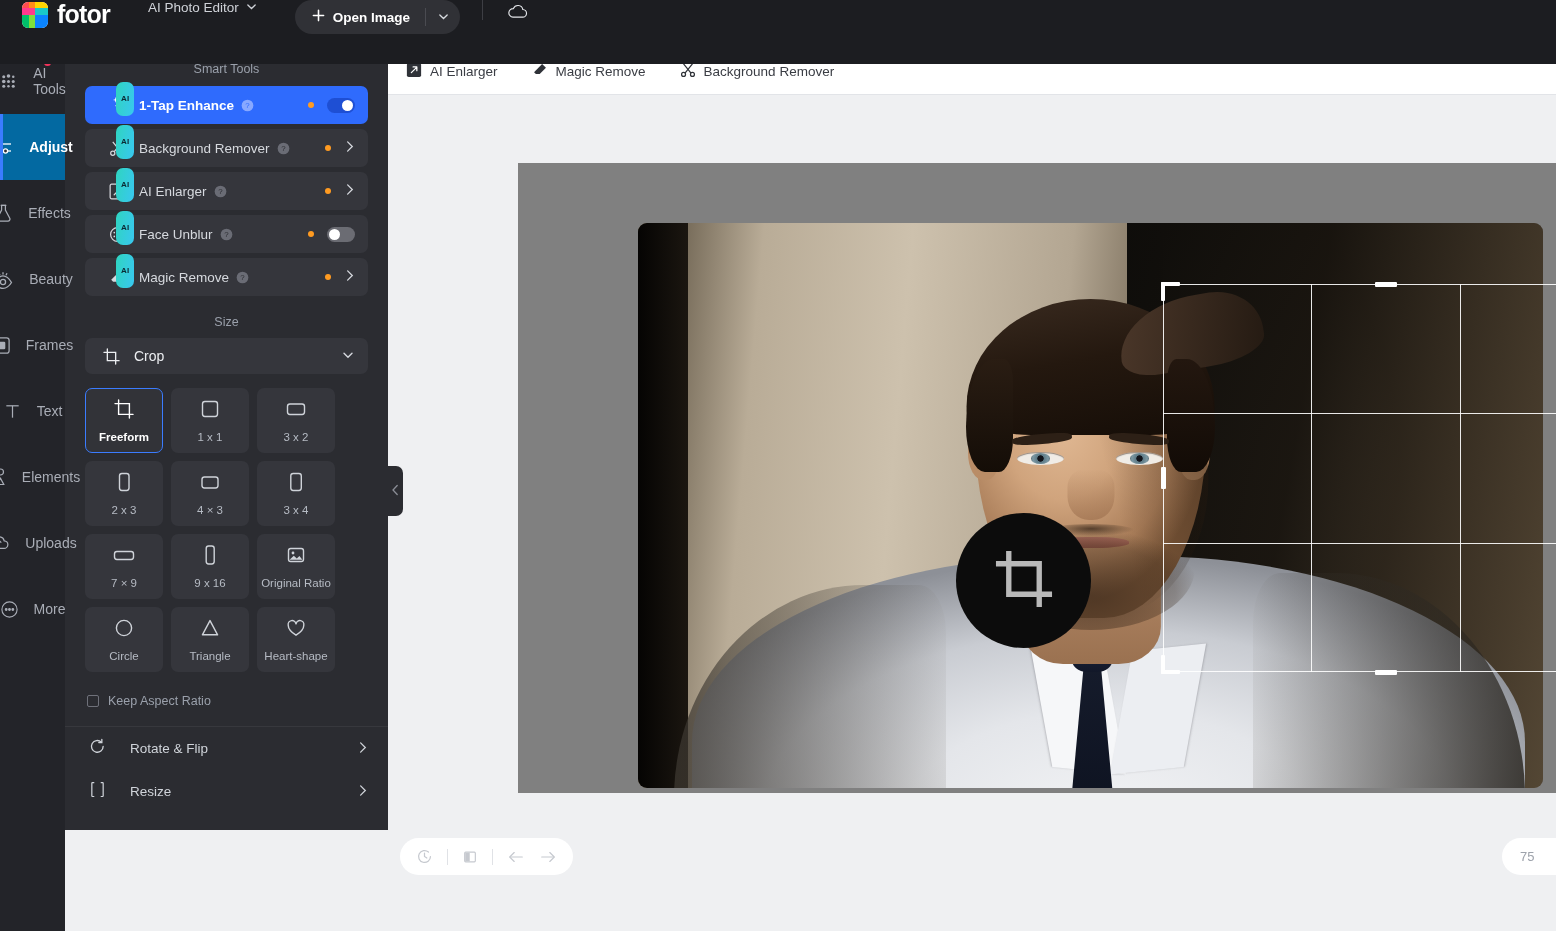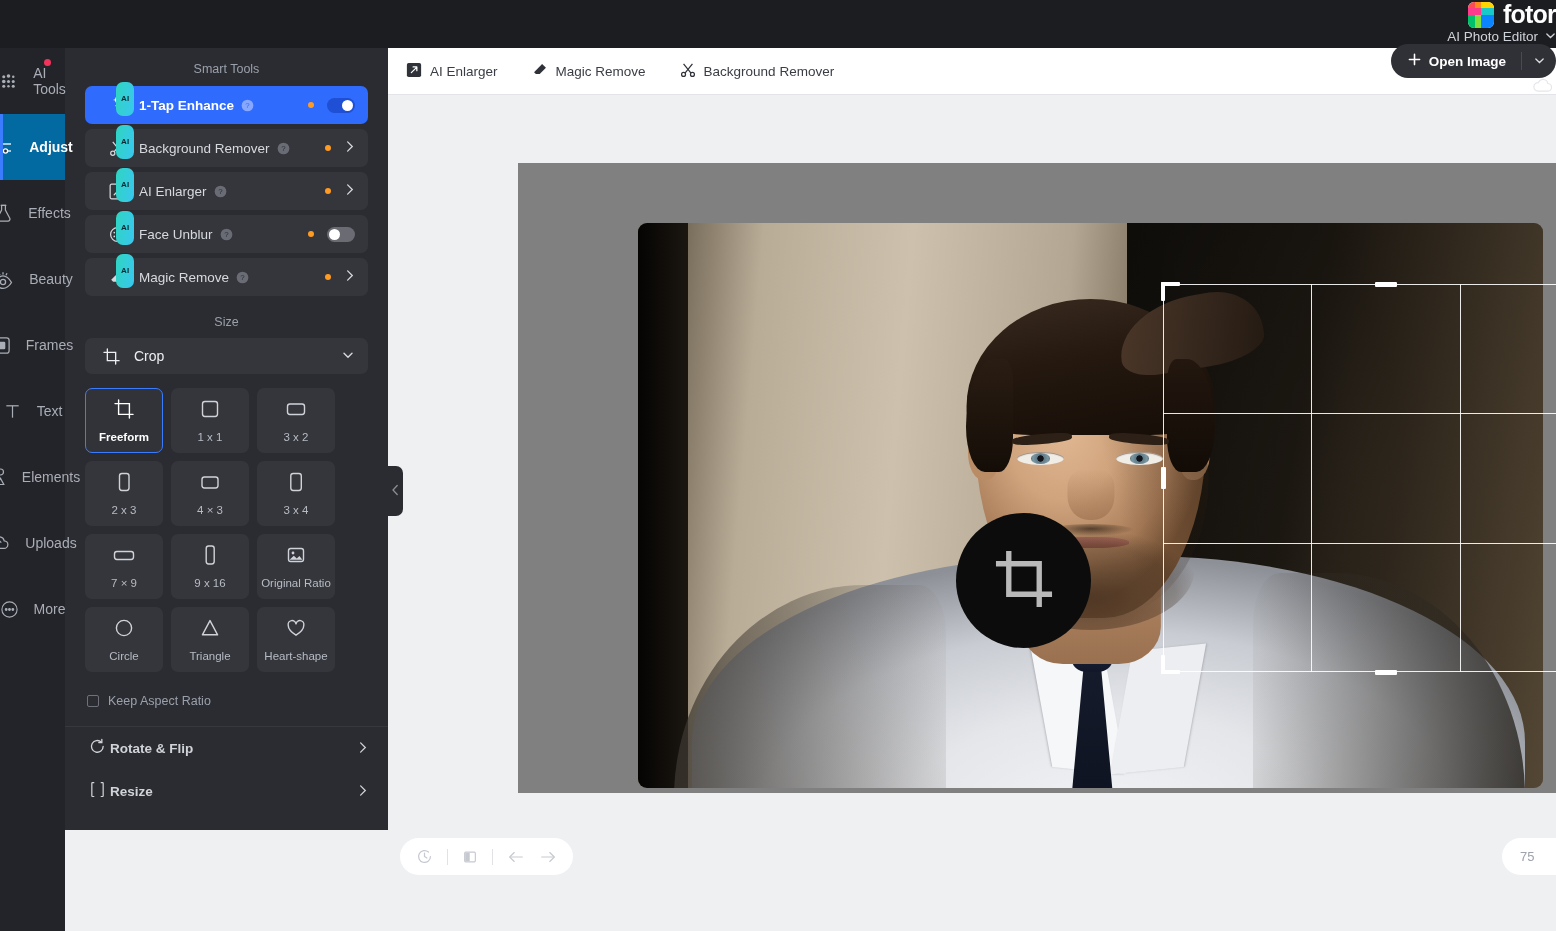--- a/index.html
+++ b/index.html
@@ -7,22 +7,22 @@
     width: 1556px; height: 931px;
     overflow: hidden;
     background: #eff0f2;
     font-family: "Liberation Sans", sans-serif;
     -webkit-font-smoothing: antialiased;
   }
   .app { position: relative; width: 1556px; height: 931px; }
 
   
   .topbar {
-    position: absolute; top: 0; left: 0; width: 1556px; height: 48px;
-    background: #1c1d21; display: flex; align-items: flex-end; z-index: 40; flex-direction: column;
+    position: absolute; top: 0; left: 0; width: 1556px; height: 64px;
+    background: #1c1d21; display: flex; align-items: flex-start; z-index: 40;
   }
   .logo-wrap { display: flex; align-items: center; margin-left: 22px; gap: 9px; }
   .logo-mark {
     width: 26px; height: 26px; border-radius: 6px; overflow: hidden;
     position: relative; background: #fff; flex: none;
   }
   .logo-mark i { position: absolute; display: block; }
   .lm1 { left:0; top:0; width:50%; height:50%; background:#ff4d4f; }
   .lm2 { left:50%; top:0; width:50%; height:50%; background:#ffd400; }
   .lm3 { left:0; top:50%; width:50%; height:50%; background:#00c06a; }
@@ -166,21 +166,21 @@
     width:73px; height:30px; border-radius:6px; background:#3a3b41;
     color:#aeb2ba; font-size:13px; border:none; cursor:pointer;
     font-family:"Liberation Sans", sans-serif;
   }
 
   .panel-sep { height:1px; background:#37383d; margin:18px 0 0 0; }
   .list-row {
     height:43px; display:flex; align-items:center; padding:0 20px 0 24px;
     cursor:pointer;
   }
-  .list-row .lr-label { margin-left:4px; color:#d0d4da; font-size:13.5px;font-weight:bold; }
+  .list-row .lr-label { margin-left:24px; color:#d0d4da; font-size:13.5px; }
   .list-row .lr-caret { margin-left:auto; }
 
   
   .collapse-handle {
     position:absolute; left:388px; top:466px; width:15px; height:50px;
     background:#2b2c31; border-radius:0 7px 7px 0;
     display:flex; align-items:center; justify-content:center;
     cursor:pointer; z-index:25;
   }
 

